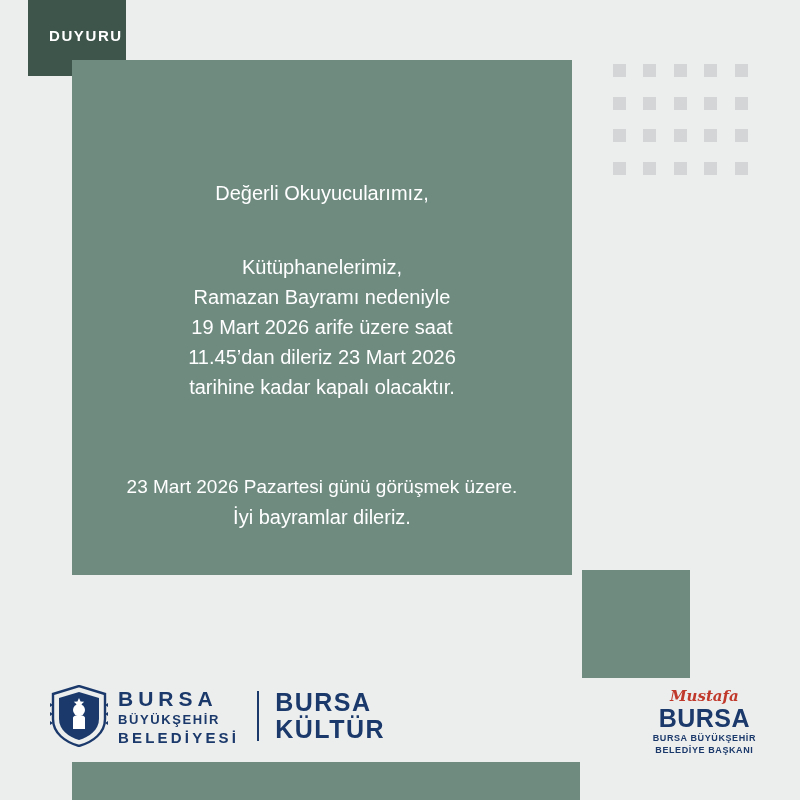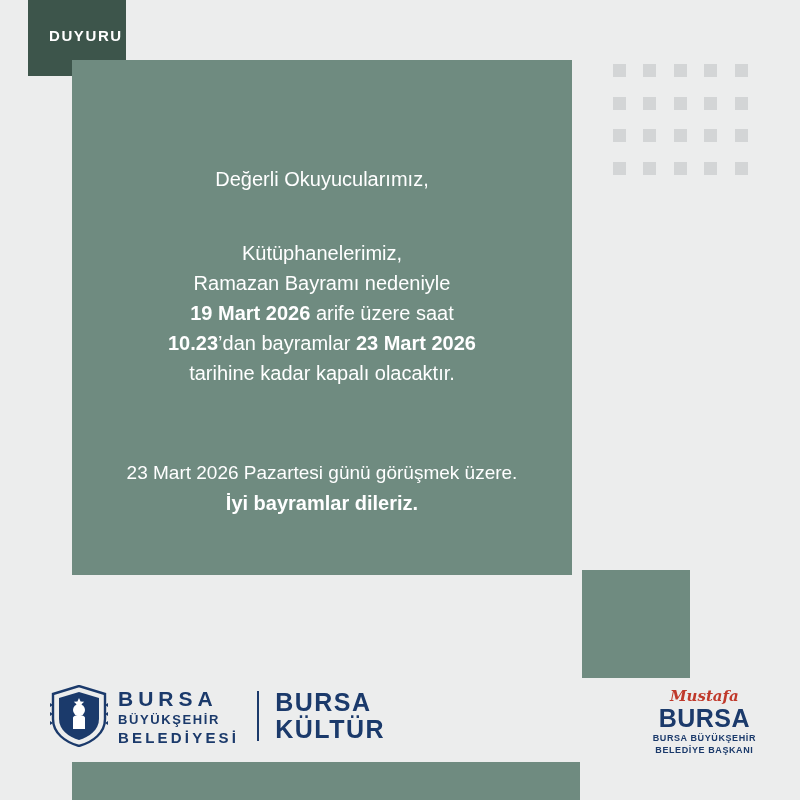--- a/index.html
+++ b/index.html
@@ -90,29 +90,29 @@
   
   .panel-text {
     position: absolute;
     left: 72px;
     top: 60px;
     width: 500px;
     height: 515px;
     color: #ffffff;
     text-align: center;
     box-sizing: border-box;
-    padding: 0 18px;
+    padding: 14px 18px;
   }
   .line {
     font-size: 20px;
     line-height: 30px;
     font-weight: normal;
     white-space: nowrap;
   }
-  .b { font-weight: bold; }
+  .b { font-weight: normal; }
   .greeting { margin-top: 104px; font-size: 20px; }
   .para { margin-top: 44px; }
   .closing { margin-top: 70px; }
   .closing .line.small { font-size: 19px; }
 
   
   .footer-left {
     position: absolute;
     left: 50px;
     top: 680px;
@@ -243,21 +243,21 @@
       <div class="line">
         <span>Kütüphanelerimiz,</span>
       </div>
       <div class="line">
         <span>Ramazan Bayramı nedeniyle</span>
       </div>
       <div class="line">
         <span class="b">19 Mart 2026</span><span> arife üzere saat</span>
       </div>
       <div class="line">
-        <span class="b">10.23</span><span>’dan bayramlar </span><span class="b">23 Mart 2026</span>
+        <span class="b">11.45</span><span>’dan dileriz </span><span class="b">23 Mart 2026</span>
       </div>
       <div class="line">
         <span>tarihine kadar kapalı olacaktır.</span>
       </div>
     </div>
 
     <div class="closing">
       <div class="line small">23 Mart 2026 Pazartesi günü görüşmek üzere.</div>
       <div class="line b">İyi bayramlar dileriz.</div>
     </div>

